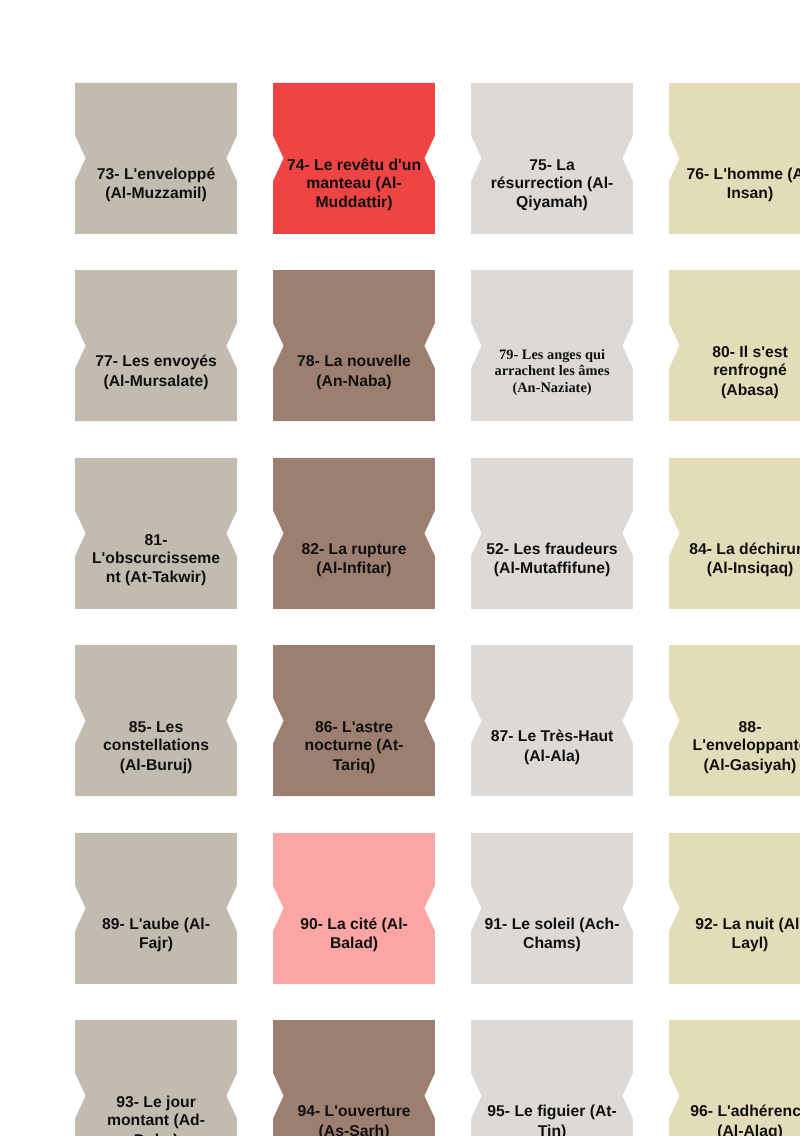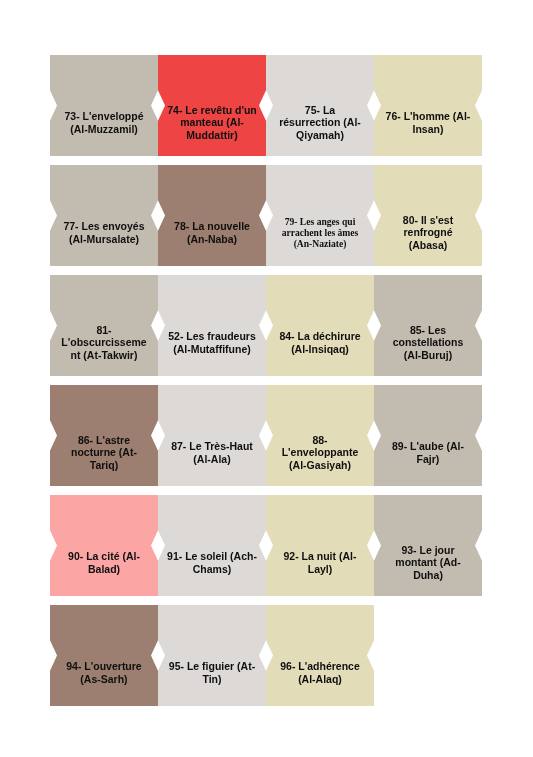--- a/index.html
+++ b/index.html
@@ -18,20 +18,21 @@
     position: absolute;
     left: 50px;
     top: 55px;
     width: 431px;
     height: 651px;
     display: grid;
     grid-template-columns: repeat(4, 108px);
     grid-template-rows: repeat(6, 101px);
     column-gap: 0px;
     row-gap: 9px;
+    gap: 24px;
   }
 
   .chevron-cell {
     position: relative;
     box-sizing: border-box;
     width: 108px;
     height: 101px;
     
     clip-path: polygon(
       0% 0%,
@@ -99,20 +100,23 @@
     </div>
     <div class="chevron-cell col-2" style="background: rgb(220, 217, 214); font-family: Liberation Serif, serif;">
       <div class="cell-label compact">79- Les anges qui arrachent les âmes (An-Naziate)</div>
     </div>
     <div class="chevron-cell col-3" style="background: rgb(227, 220, 185);">
       <div class="cell-label">80- Il s'est renfrogné (Abasa)</div>
     </div>
     <div class="chevron-cell col-0" style="background: rgb(194, 188, 176);">
       <div class="cell-label">81- L'obscurcissement (At-Takwir)</div>
     </div>
+    <div class="chevron-cell col-1" style="background: rgb(156, 127, 112);">
+      <div class="cell-label">82- La rupture (Al-Infitar)</div>
+    </div>
     <div class="chevron-cell col-2" style="background: rgb(220, 217, 214);">
       <div class="cell-label">52- Les fraudeurs (Al-Mutaffifune)</div>
     </div>
     <div class="chevron-cell col-3" style="background: rgb(227, 220, 185); align-items: center;">
       <div class="cell-label">84- La déchirure (Al-Insiqaq)</div>
     </div>
     <div class="chevron-cell col-0" style="background: rgb(194, 188, 176);">
       <div class="cell-label">85- Les constellations (Al-Buruj)</div>
     </div>
     <div class="chevron-cell col-1" style="background: rgb(156, 127, 112);">

